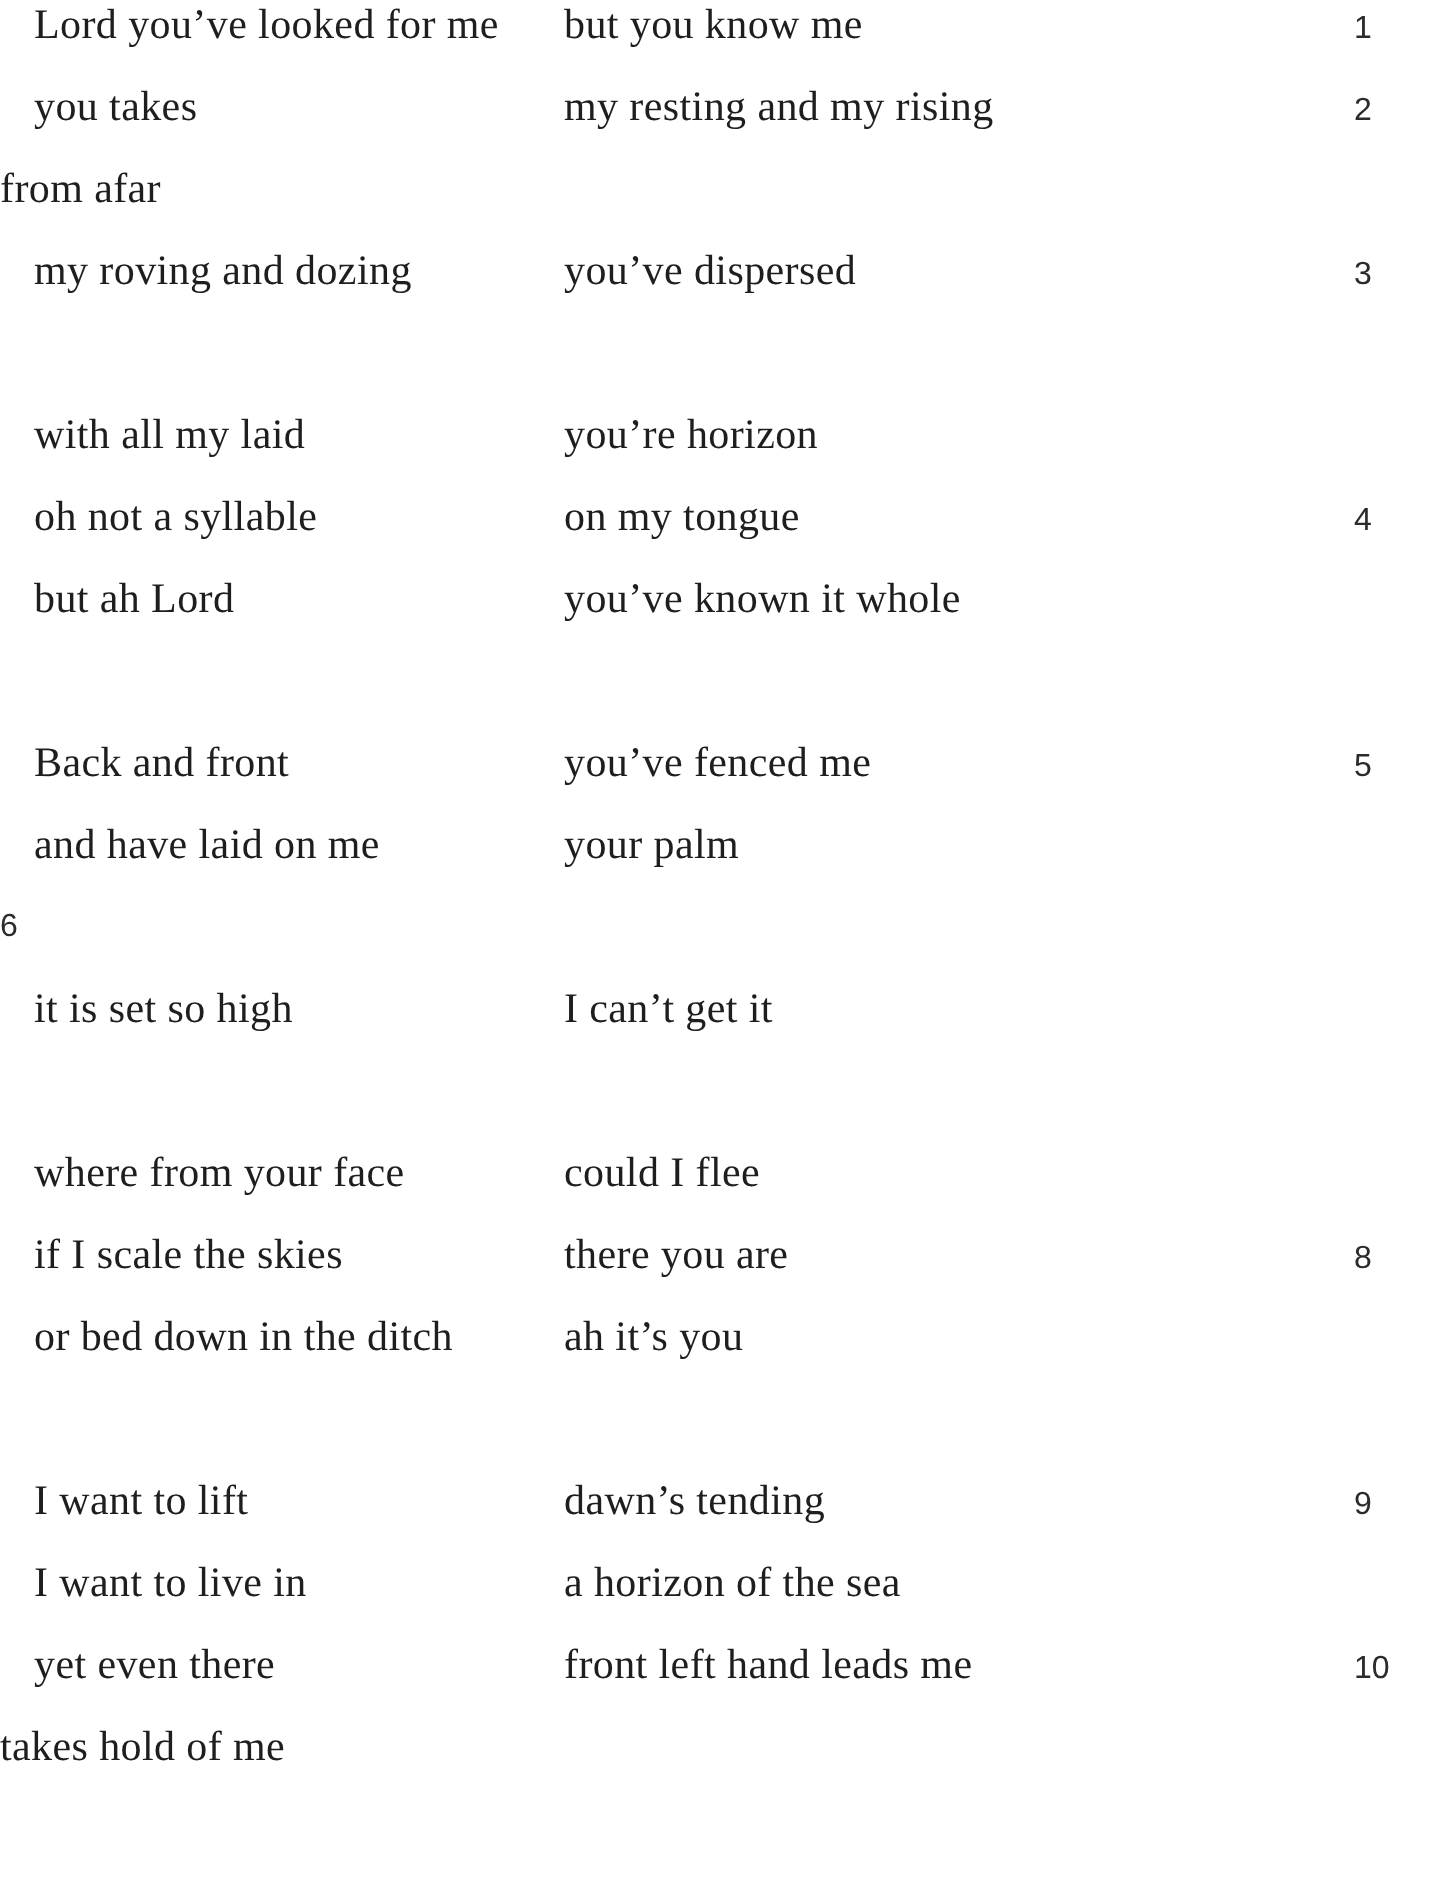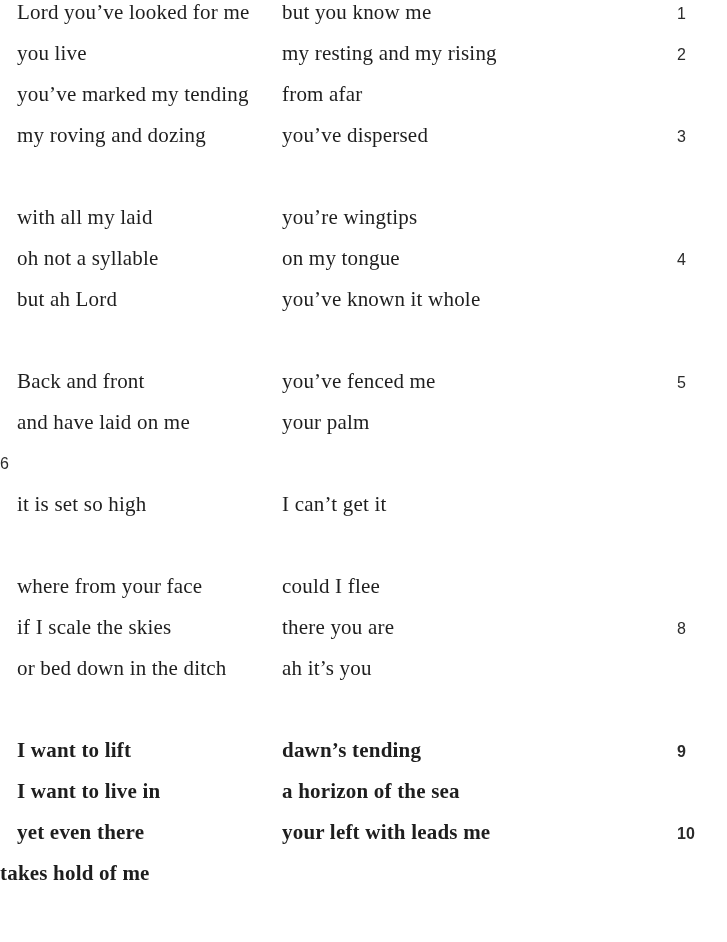--- a/index.html
+++ b/index.html
@@ -23,21 +23,20 @@
     position: absolute;
     top: -8px;
     left: 0;
     right: 0;
   }
   .stanza {
     margin: 0 0 41px 0;
   }
   .stanza:last-child {
     margin-bottom: 0;
-    font-weight: bold;
   }
   .line-row {
     display: flex;
     align-items: baseline;
     height: 41px;
     line-height: 41px;
   }
   .col-left {
     display: block;
     margin-left: 17px;
@@ -69,39 +68,38 @@
 
 <main class="page">
   <section class="poem" id="poem">
       <div class="stanza">
         <div class="line-row">
     <span class="col-left">Lord you’ve looked for me</span>
     <span class="col-right">but you know me</span>
     <span class="verse-num">1</span>
   </div>
         <div class="line-row">
-    <span class="col-left">you live</span>
+    <span class="col-left">you takes</span>
     <span class="col-right">my resting and my rising</span>
     <span class="verse-num">2</span>
   </div>
         <div class="line-row">
-    <span class="col-left">you’ve marked my tending</span>
     <span class="col-right">from afar</span>
     <span class="verse-num"></span>
   </div>
         <div class="line-row">
     <span class="col-left">my roving and dozing</span>
     <span class="col-right">you’ve dispersed</span>
     <span class="verse-num">3</span>
   </div>
       </div>
       <div class="stanza">
         <div class="line-row">
     <span class="col-left">with all my laid</span>
-    <span class="col-right">you’re wingtips</span>
+    <span class="col-right">you’re horizon</span>
     <span class="verse-num"></span>
   </div>
         <div class="line-row">
     <span class="col-left">oh not a syllable</span>
     <span class="col-right">on my tongue</span>
     <span class="verse-num">4</span>
   </div>
         <div class="line-row">
     <span class="col-left">but ah Lord</span>
     <span class="col-right">you’ve known it whole</span>
@@ -151,21 +149,21 @@
     <span class="col-right">dawn’s tending</span>
     <span class="verse-num">9</span>
   </div>
         <div class="line-row">
     <span class="col-left">I want to live in</span>
     <span class="col-right">a horizon of the sea</span>
     <span class="verse-num"></span>
   </div>
         <div class="line-row">
     <span class="col-left">yet even there</span>
-    <span class="col-right">your left with leads me</span>
+    <span class="col-right">front left hand leads me</span>
     <span class="verse-num">10</span>
   </div>
         <div class="line-row">
     <span class="col-right">takes hold of me</span>
     <span class="verse-num"></span>
   </div>
       </div>
     </section>
 </main>
 

